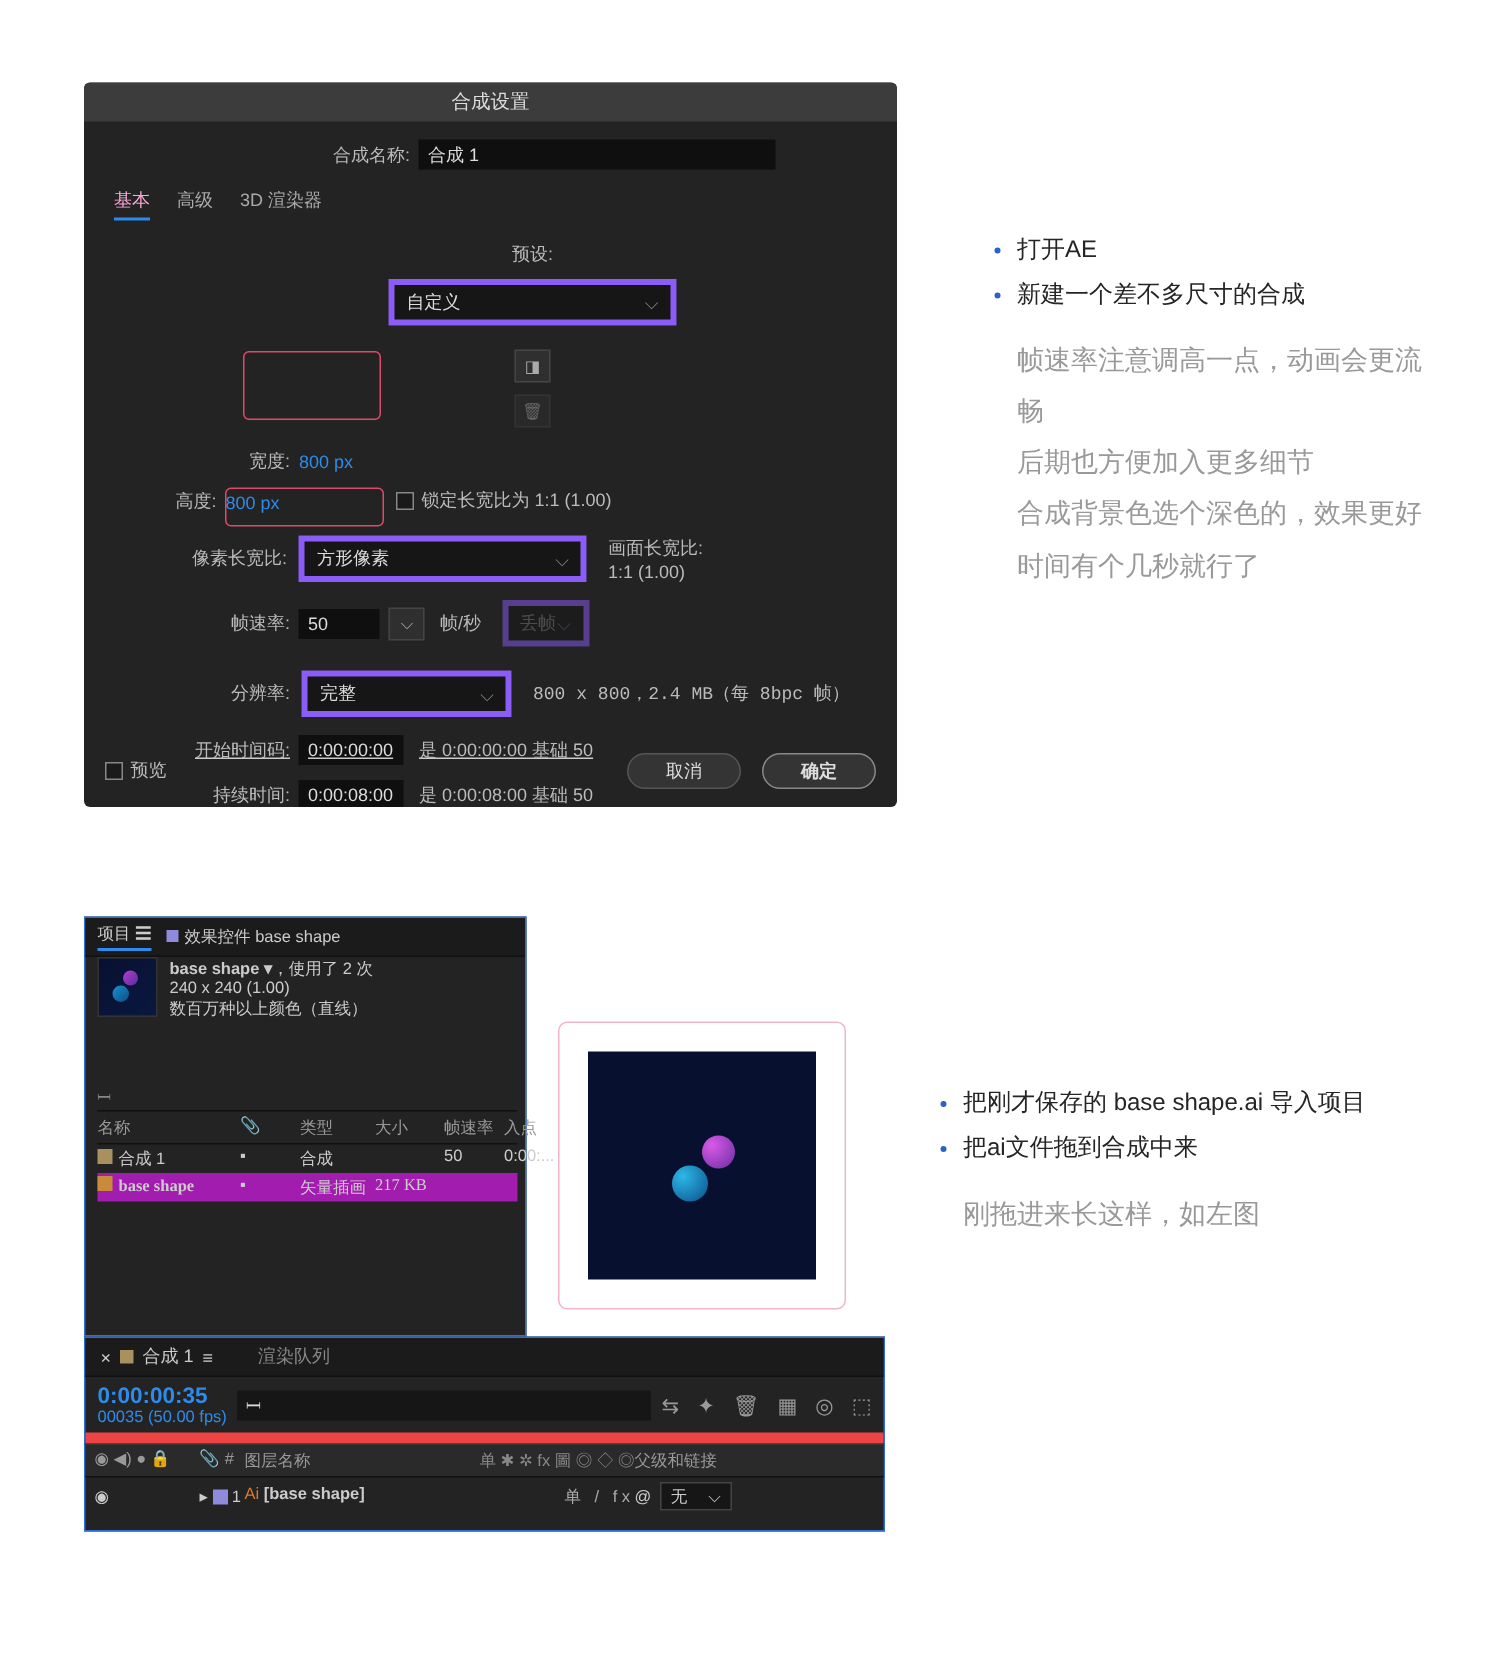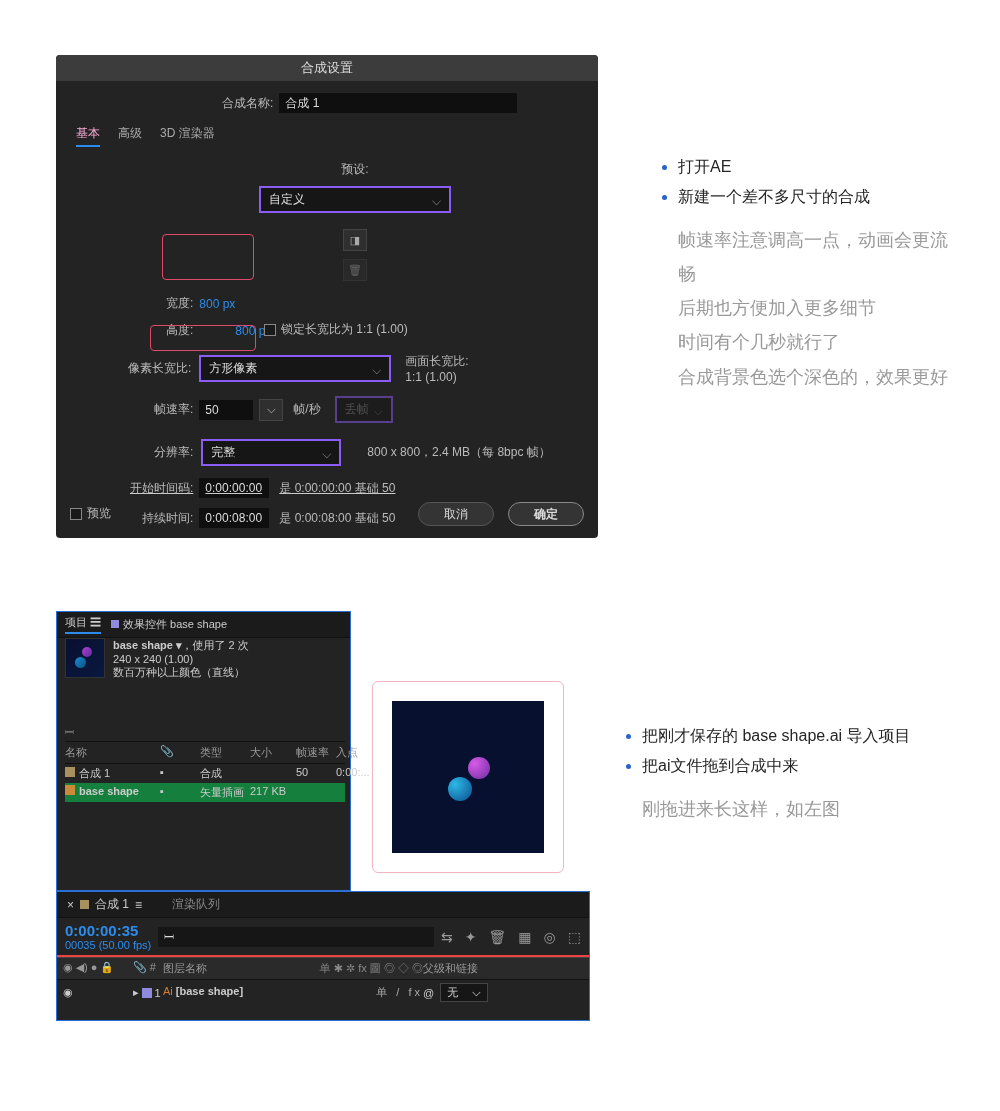--- a/index.html
+++ b/index.html
@@ -9,21 +9,21 @@
   .panel1 { position: absolute; left: 56px; top: 55px; width: 542px; height: 483px; background: #232323; border-radius: 4px; overflow: hidden; }
   .titlebar { background: #3c3c3c; height: 26px; line-height: 26px; text-align: center; font-size: 13px; position: relative; color: #ddd; }
   .row { display: flex; align-items: center; }
   .lbl { color: #bbb; font-size: 12px; }
   .val { color: #2d8ceb; }
   .input { background: #0f0f0f; color: #ddd; border: none; padding: 3px 6px; font-size: 12px; }
   .tabs { display: flex; gap: 18px; margin: 12px 0 14px 20px; font-size: 12px; }
   .tab { color: #aaa; cursor: pointer; }
   .tab.active { color: #f9a8d4; border-bottom: 2px solid #2d8ceb; padding-bottom: 3px; }
   .preset-row { display: flex; align-items: center; gap: 8px; margin-left: 56px; flex-direction: column; }
-  .select { background: #161616; border: 2px solid #8b5cf6; color: #ddd; padding: 3px 8px; display: flex; justify-content: space-between; align-items: flex-end; }
+  .select { background: #161616; border: 4px solid #8b5cf6; color: #ddd; padding: 3px 8px; display: flex; justify-content: space-between; align-items: center; }
   .iconbtn { width: 24px; height: 22px; background: #2f2f2f; border: 1px solid #444; display: inline-flex; align-items: center; justify-content: center; color: #aaa; font-size: 11px; }
   .hl-box1 { position: absolute; left: 106px; top: 179px; width: 92px; height: 46px; border: 1px solid #e04a6a; border-radius: 4px; pointer-events: none; }
   .hl-box2 { position: absolute; left: 94px; top: 270px; width: 106px; height: 26px; border: 1px solid #e04a6a; border-radius: 4px; pointer-events: none; }
   .btn { width: 76px; height: 24px; background: #343434; border: 1px solid #555; border-radius: 14px; color: #ddd; font-size: 12px; display: flex; align-items: center; justify-content: center; cursor: pointer; }
   .btn.primary { border: 1px solid #888; font-weight: bold; }
   .chk { display: inline-block; width: 12px; height: 12px; border: 1px solid #888; margin-right: 5px; background: #1a1a1a; }
 
   
   .side1 { position: absolute; left: 644px; top: 152px; width: 320px; color: #333; }
   .side2 { position: absolute; left: 608px; top: 721px; width: 360px; color: #333; }
@@ -35,21 +35,21 @@
   .panel2 { position: absolute; left: 56px; top: 611px; width: 295px; height: 280px; background: #232323; border: 1px solid #2a6fd8; }
   .panel3 { position: absolute; left: 56px; top: 891px; width: 534px; height: 130px; background: #232323; border: 1px solid #2a6fd8; }
   .p2-tabs { background: #1b1b1b; color: #ccc; font-size: 11px; padding: 3px 8px; border-bottom: 1px solid #111; display: flex; align-items: center; gap: 10px; }
   .purpbox { position: absolute; left: 8px; top: 26px; background: linear-gradient(135deg,#081030,#0a1840); width: 40px; height: 40px; border: 1px solid #333; display:flex; align-items:center; justify-content:center; }
   .purpcirc { width: 10px; height: 10px; border-radius: 50%; background: linear-gradient(135deg,#b23ed3,#5a2d9c); position:absolute; top:8px; left:16px; }
   .bluecirc { width: 11px; height: 11px; border-radius: 50%; background: linear-gradient(135deg,#1a8fd6,#0d4f7e); position:absolute; top:18px; left:9px; }
   .tblhdr { display: grid; grid-template-columns: 95px 40px 50px 46px 40px 24px; font-size: 11px; color: #999; padding: 3px 0; border-bottom: 1px solid #111; }
   .tblrow { display: grid; grid-template-columns: 95px 40px 50px 46px 40px 24px; font-size: 11px; padding: 2px 0; }
   .icon-sq { display:inline-block; width:10px; height:10px; background:#a8915f; margin-right:4px; }
   .icon-sq.orange { background:#c98b3a; }
-  .sel-row { background: #15803d; }
+  .sel-row { background: #a21caf; font-family: Liberation Serif, serif; }
 
   
   .preview { position: absolute; left: 372px; top: 681px; width: 192px; height: 192px; border: 1px solid #f1b5c3; border-radius: 6px; background: #fff; display: flex; align-items: center; justify-content: center; }
   .preview-inner { width: 152px; height: 152px; background: #081030; position: relative; }
   .pv-dot1 { width: 22px; height: 22px; border-radius: 50%; background: radial-gradient(circle at 30% 30%, #d85ae8, #6b2da0); position: absolute; top: 56px; left: 76px; }
   .pv-dot2 { width: 24px; height: 24px; border-radius: 50%; background: radial-gradient(circle at 30% 30%, #2db8e8, #0a4f8a); position: absolute; top: 76px; left: 56px; }
 
   
   .tl-tabs { background: #1b1b1b; color: #ccc; font-size: 12px; padding: 4px 10px; display:flex; gap:30px; align-items:center; border-bottom:1px solid #111;}
   .tl-tab { display:flex; gap:6px; align-items:center; }
@@ -88,21 +88,21 @@
       <span style="width:10px;"></span>
       <div class="iconbtn">◨</div>
       <div class="iconbtn" style="opacity:.5">🗑</div>
     </div>
 
     <div style="position:relative; margin-top:14px;">
       <div class="row" style="margin-left:110px;">
         <span class="lbl">宽度:</span>
         <span class="val" style="margin-left:6px;">800 px</span>
       </div>
-      <div class="row" style="margin-left:110px; margin-top:10px;gap:36px;">
+      <div class="row" style="margin-left:61px; margin-top:10px;">
         <span class="lbl">高度:</span>
         <span class="val" style="margin-left:6px;">800 px</span>
       </div>
       <div class="row" style="position:absolute; top:26px; left:208px;">
         <span class="chk"></span>
         <span class="lbl">锁定长宽比为 1:1 (1.00)</span>
       </div>
     </div>
 
     <div class="row" style="margin-left:72px; margin-top:14px;">
@@ -127,21 +127,21 @@
           <span style="color:#666;">⌵</span>
       </div>
     </div>
 
     <div class="row" style="margin-left:98px; margin-top:16px;">
       <span class="lbl">分辨率:</span>
       <div class="select" style="width:140px; margin-left:8px;">
         <span>完整</span>
           <span style="color:#888;">⌵</span>
       </div>
-      <span class="lbl" style="margin-left:26px;">800 x 800，2.4 MB（每 8bpc 帧）</span>
+      <span class="lbl" style="margin-left:14px;font-family:Liberation Mono, monospace;">800 x 800，2.4 MB（每 8bpc 帧）</span>
     </div>
 
     <div class="row" style="margin-left:74px; margin-top:12px;text-decoration:underline;">
       <span class="lbl">开始时间码:</span>
       <input class="input" style="width: 70px; margin-left: 6px;" value="0:00:00:00">
       <span class="lbl" style="margin-left:10px;">是 0:00:00:00  基础 50</span>
     </div>
 
     <div class="row" style="margin-left:86px; margin-top:10px;">
       <span class="lbl">持续时间:</span>
@@ -171,22 +171,22 @@
   </div>
 
   <div class="side1">
     <ul class="bullets">
       <li>打开AE</li>
       <li>新建一个差不多尺寸的合成</li>
     </ul>
     <div class="subnotes">
       <div>帧速率注意调高一点，动画会更流畅</div>
       <div>后期也方便加入更多细节</div>
+      <div>合成背景色选个深色的，效果更好</div>
       <div>时间有个几秒就行了</div>
-      <div>合成背景色选个深色的，效果更好</div>
     </div>
   </div>
 
   <div class="panel2">
     <div class="p2-tabs">
       <span style="border-bottom:2px solid #2d8ceb; padding-bottom:2px;"><span>项目</span> ☰</span>
       <span><span style="display:inline-block;width:8px;height:8px;background:#8e8bdc;margin-right:4px;"></span><span>效果控件 base shape</span></span>
     </div>
     <div class="purpbox">
       <div class="purpcirc"></div>
@@ -242,21 +242,21 @@
     <div class="subnotes">
       <div>刚拖进来长这样，如左图</div>
     </div>
   </div>
 
   <div class="panel3">
     <div class="tl-tabs">
       <span class="tl-tab">× <span style="display:inline-block;width:9px;height:9px;background:#a8915f;"></span> <span>合成 1</span> ≡</span>
       <span class="tl-tab" style="color:#888;">渲染队列</span>
     </div>
-    <div style="display:flex; align-items:center; padding:4px 8px; gap:7px; border-bottom:2px solid #ef4444;">
+    <div style="display:flex; align-items:center; padding:4px 8px; gap:7px; border-bottom:7px solid #ef4444;">
       <div>
         <div class="timecode">0:00:00:35</div>
         <div class="timesub">00035 (50.00 fps)</div>
       </div>
       <div class="input" style="flex:1; background:#161616; height:20px; display:flex; align-items:center;">𝄩</div>
       <div class="tools-row">
         <span>⇆</span>
         <span>✦</span>
         <span>🗑</span>
         <span>▦</span>

